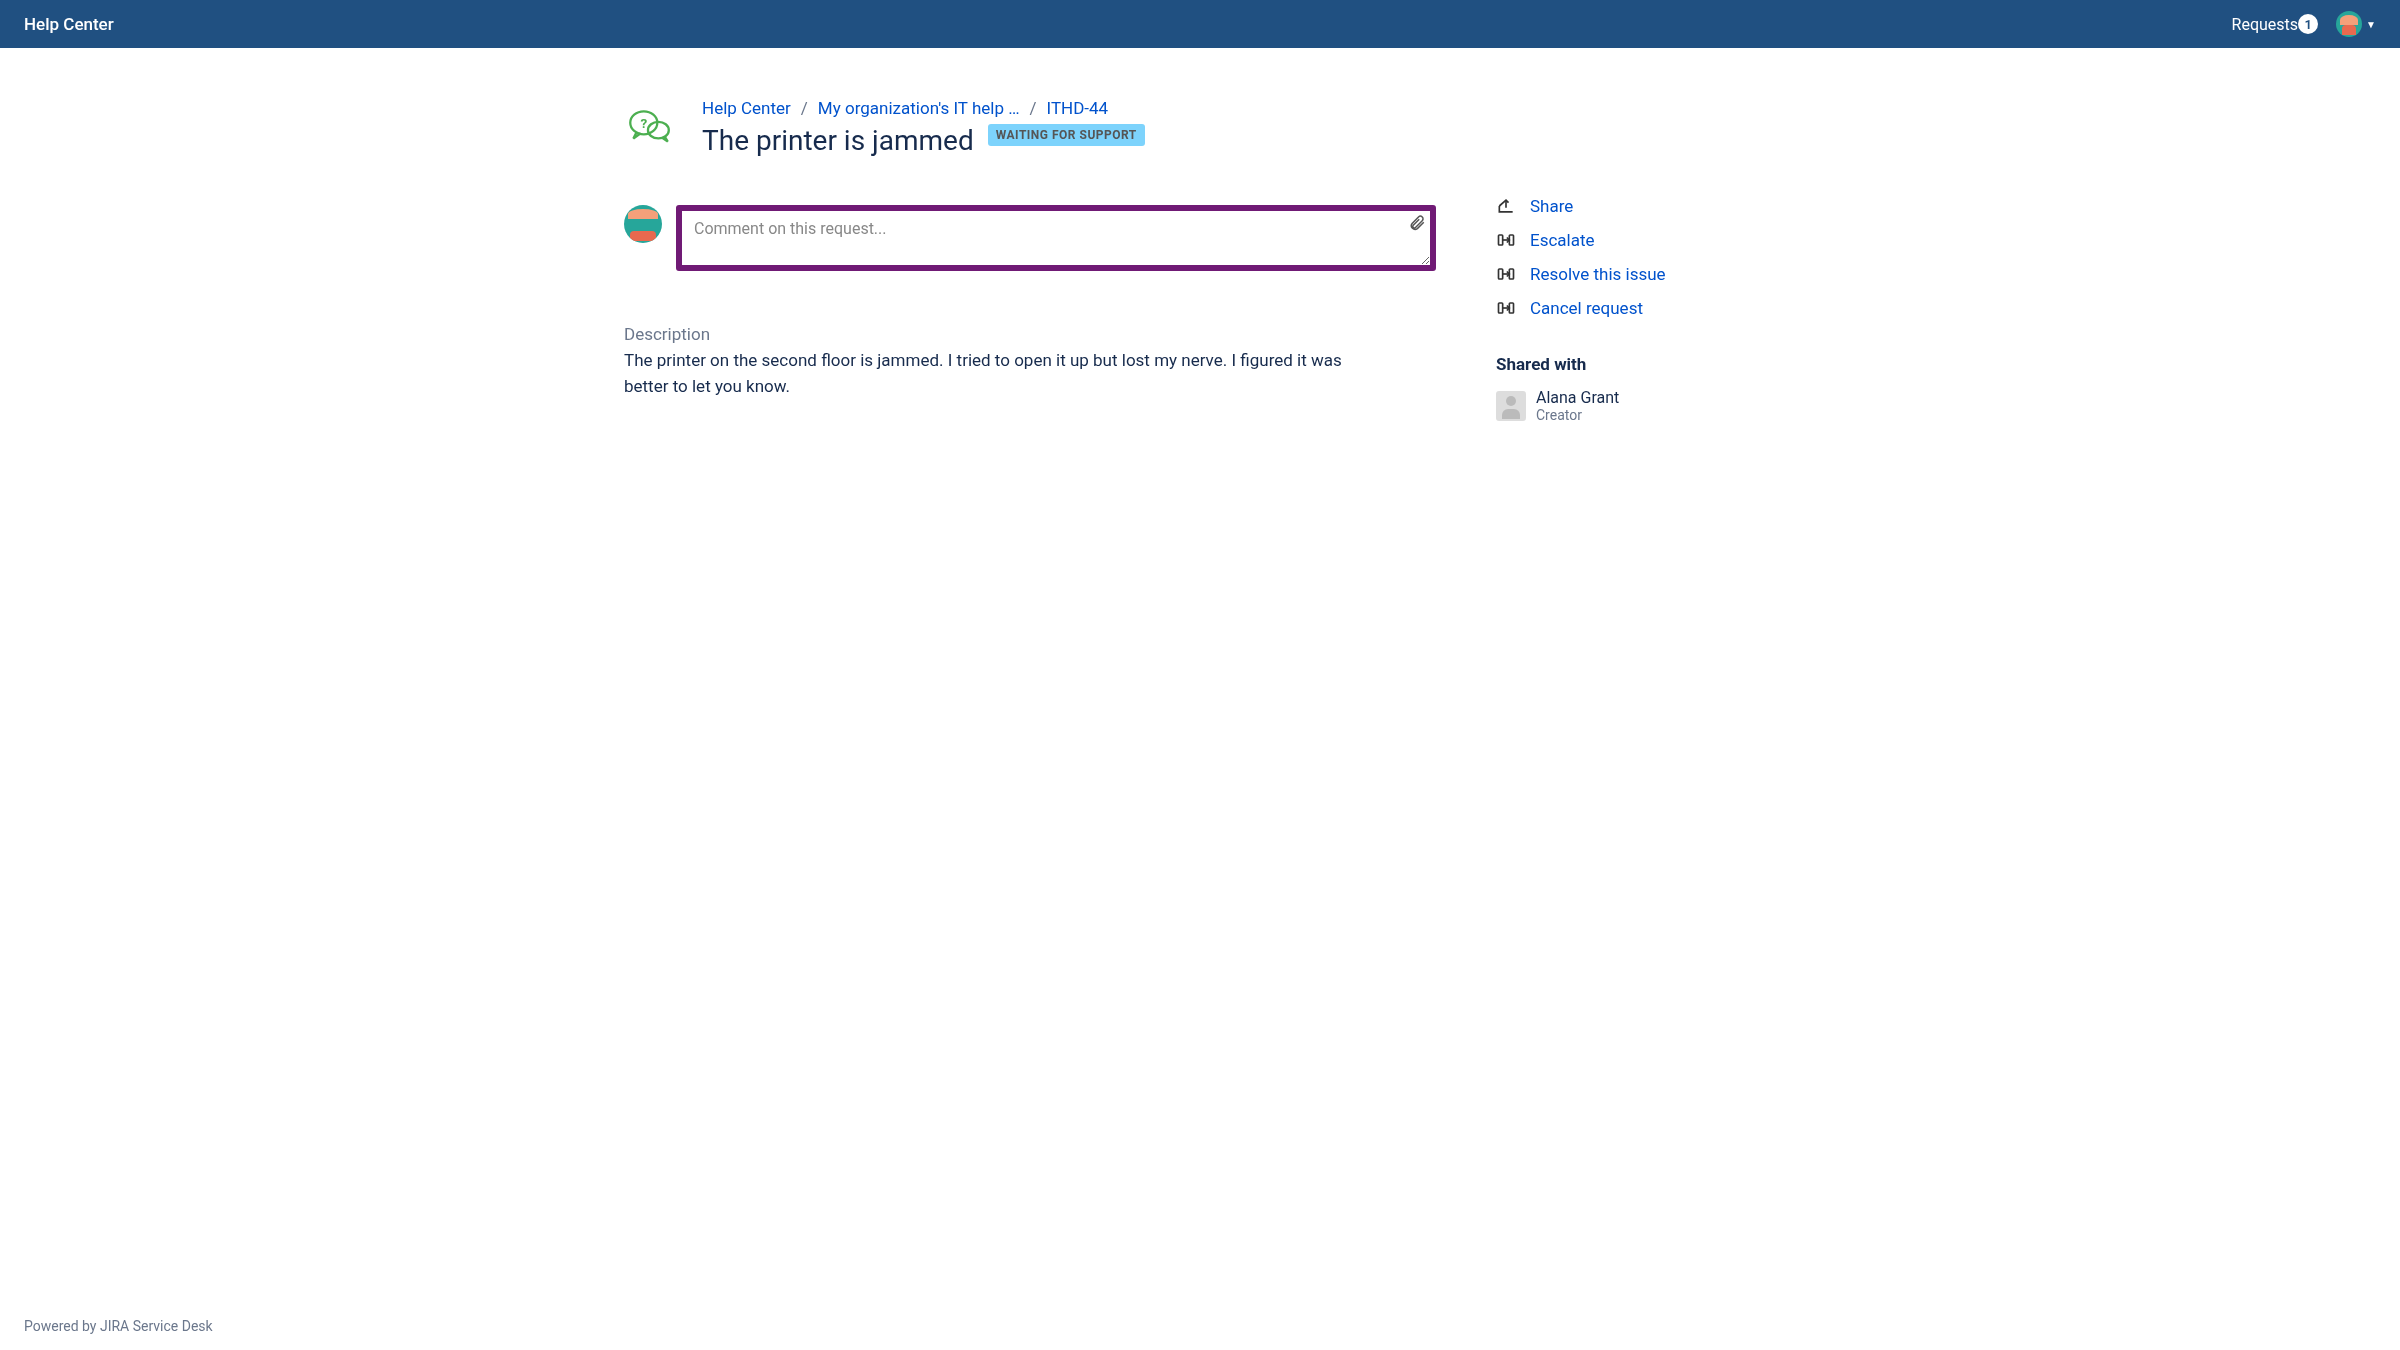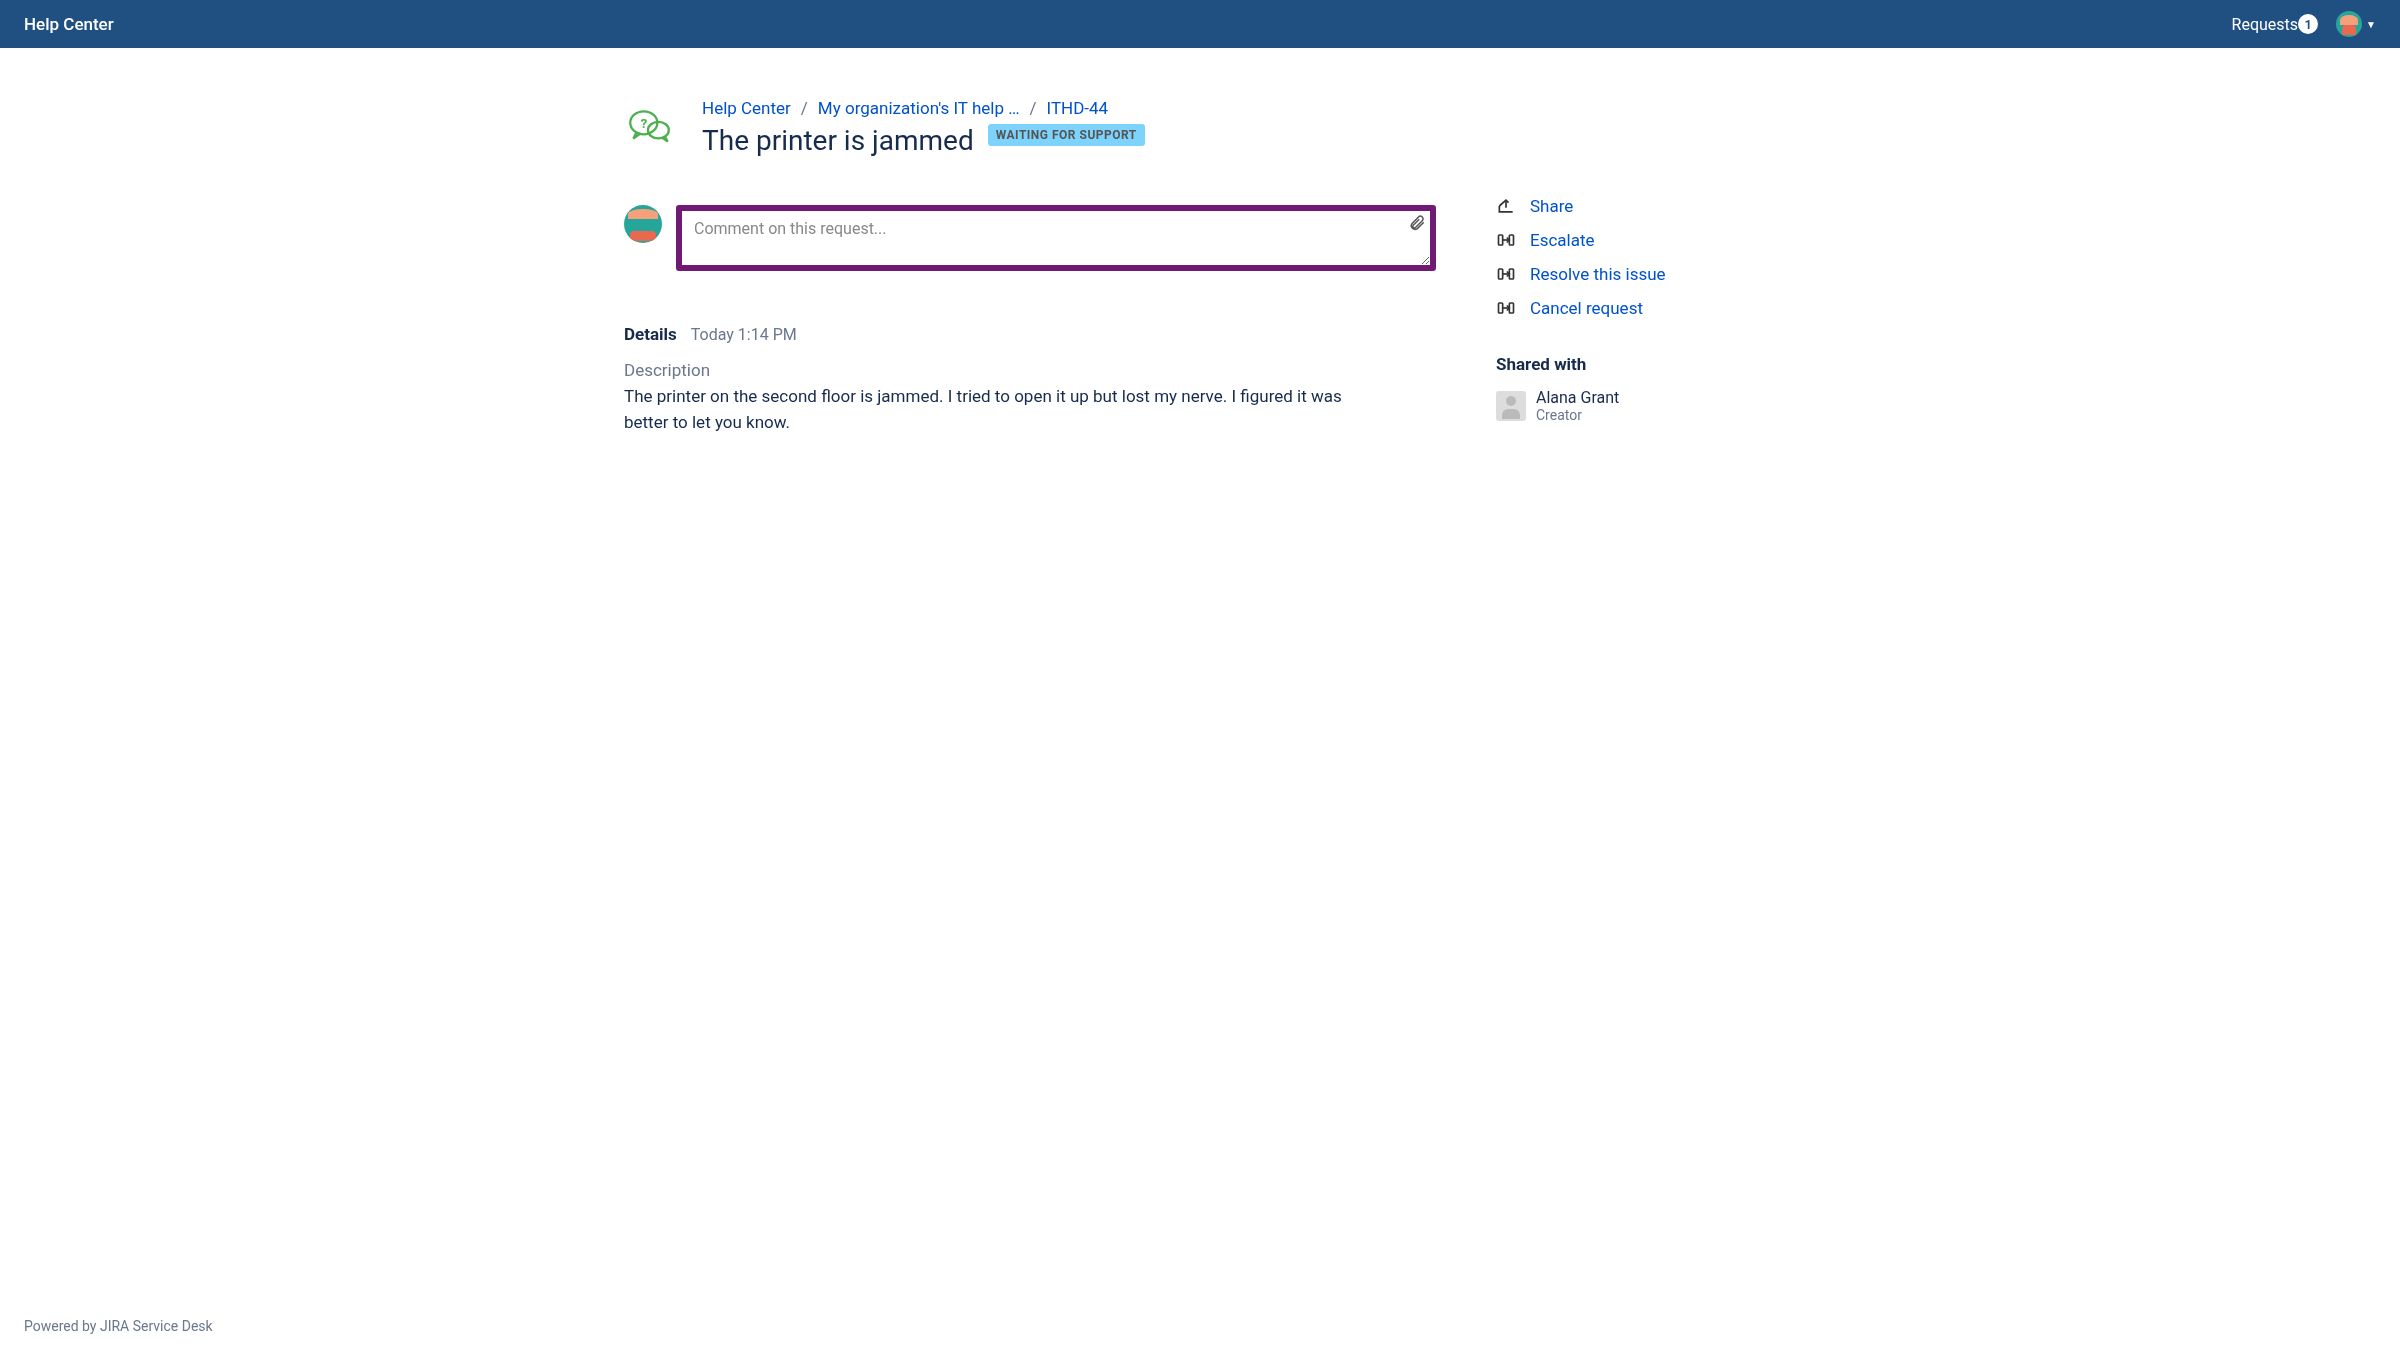--- a/index.html
+++ b/index.html
@@ -334,24 +334,20 @@
       <div class="comment-box-wrap">
         <textarea class="comment-box" placeholder="Comment on this request..." style=""></textarea>
         <span class="attach-btn">
           <svg width="18" height="20" viewBox="0 0 24 24" fill="none" stroke="currentColor" stroke-width="2">
             <path d="M21 11l-8.5 8.5a5 5 0 01-7-7L14 4a3.5 3.5 0 115 5l-9 9a2 2 0 11-3-3l8-8"></path>
           </svg>
         </span>
       </div>
     </div>
 
-    <div class="details-header">
-      <span class="details-label">Details</span>
-      <span class="details-time">Today 1:14 PM</span>
-    </div>
     <div class="desc-label">Description</div>
     <div class="desc-text">The printer on the second floor is jammed. I tried to open it up but lost my nerve. I figured it was better to let you know.</div>
 
   </div>
 
   <div class="right-col">
     <div class="action-list">
 
       <div class="action-item">
         <svg class="icon" viewBox="0 0 24 24" fill="none" stroke="currentColor" stroke-width="2">

